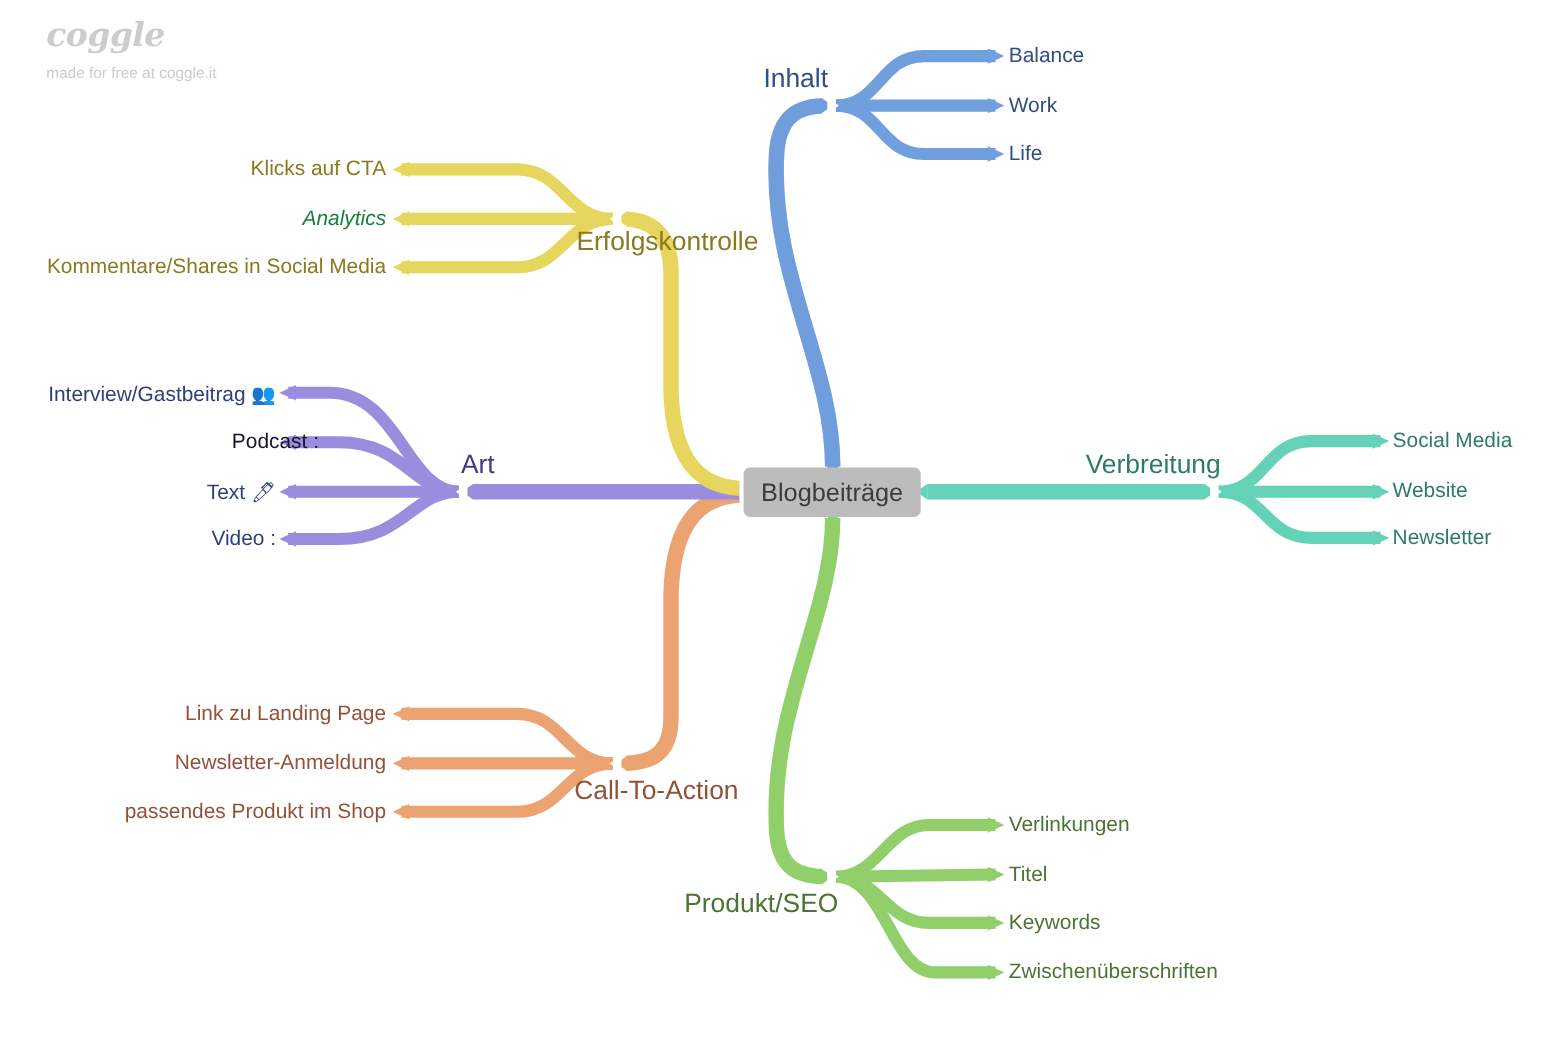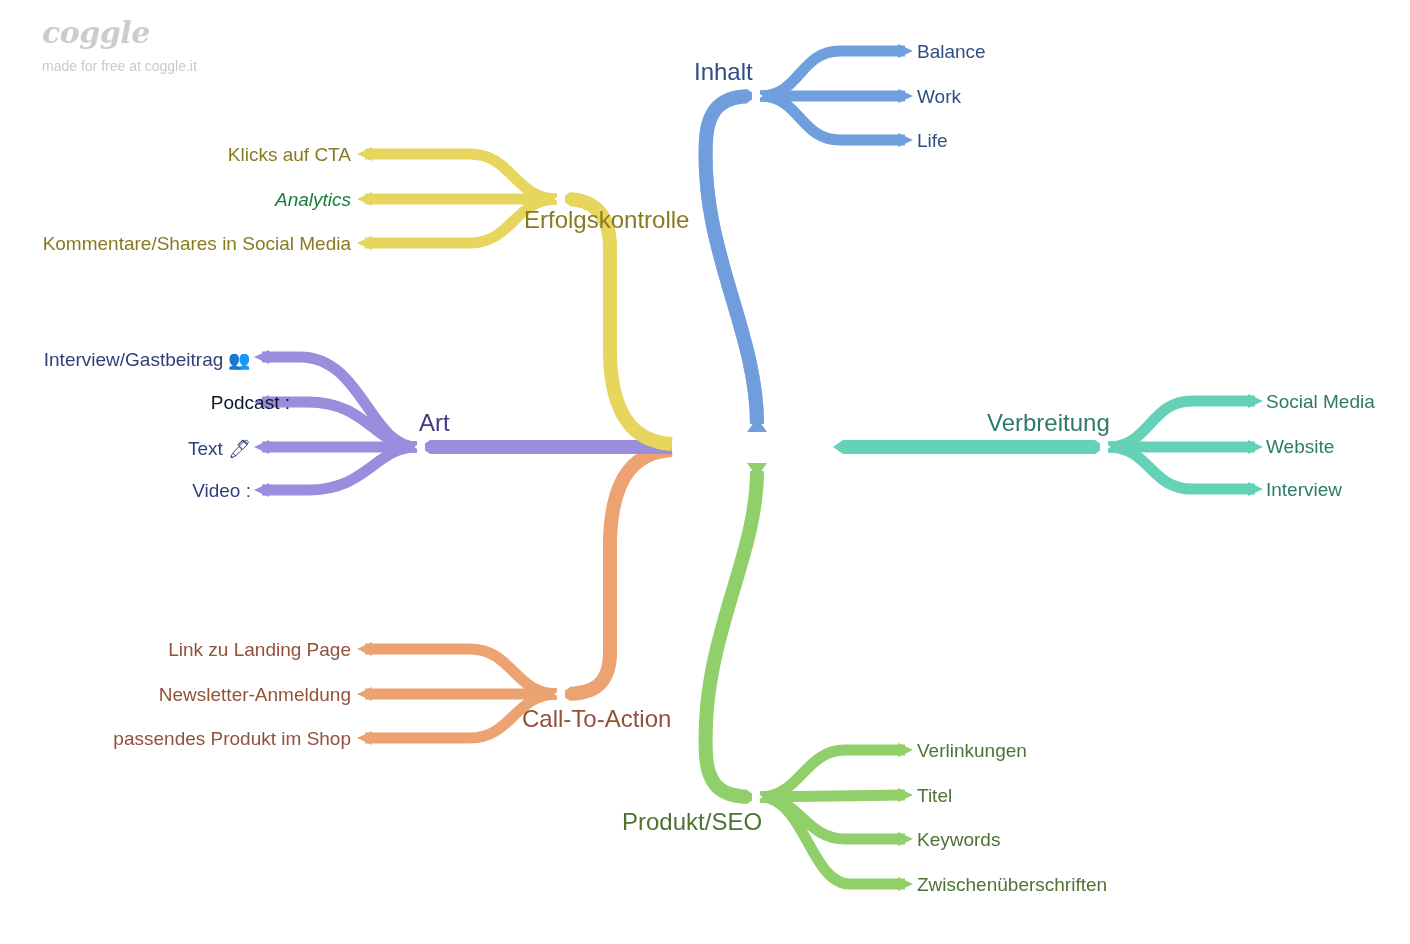--- a/index.html
+++ b/index.html
@@ -158,30 +158,33 @@
       <polygon points="357,243 372,236 372,250" fill="#e6d65e"></polygon>
       <path d="M 569,191 L 557,199 L 569,207" fill="none" stroke="#ffffff" stroke-width="3"></path>
     </g>
   </svg>
 
   <div class="brand">
     <div class="brand-logo">coggle</div>
     <div class="brand-sub">made for free at coggle.it</div>
   </div>
 
+  <div class="root-node">
+    <span>Blogbeiträge</span>
+  </div>
 
   <div class="lbl l branch" style="left:694px; top:72px; color:#2f4f83;">Inhalt</div>
   <div class="lbl l" style="left:917px; top:51px; color:#2f4f83;">Balance</div>
   <div class="lbl l" style="left:917px; top:96px; color:#2f4f83;">Work</div>
   <div class="lbl l" style="left:917px; top:140px; color:#2f4f83;">Life</div>
 
   <div class="lbl l branch" style="left:987px; top:423px; color:#2e7a69;">Verbreitung</div>
   <div class="lbl l" style="left:1266px; top:401px; color:#2e7a69;">Social Media</div>
   <div class="lbl l" style="left:1266px; top:446px; color:#2e7a69;">Website</div>
-  <div class="lbl l" style="left:1266px; top:489px; color:#2e7a69;">Interview</div>
+  <div class="lbl l" style="left:1266px; top:489px; color:#2e7a69;">Newsletter</div>
 
   <div class="lbl l branch" style="left:622px; top:822px; color:#4d7334;">Produkt/SEO</div>
   <div class="lbl l" style="left:917px; top:750px; color:#4d7334;">Verlinkungen</div>
   <div class="lbl l" style="left:917px; top:795px; color:#4d7334;">Titel</div>
   <div class="lbl l" style="left:917px; top:839px; color:#4d7334;">Keywords</div>
   <div class="lbl l" style="left:917px; top:884px; color:#4d7334;">Zwischenüberschriften</div>
 
   <div class="lbl l branch" style="left:522px; top:719px; color:#92523a;">Call-To-Action</div>
   <div class="lbl r" style="left:351px; top:649px; color:#92523a;">Link zu Landing Page</div>
   <div class="lbl r" style="left:351px; top:694px; color:#92523a;">Newsletter-Anmeldung</div>

